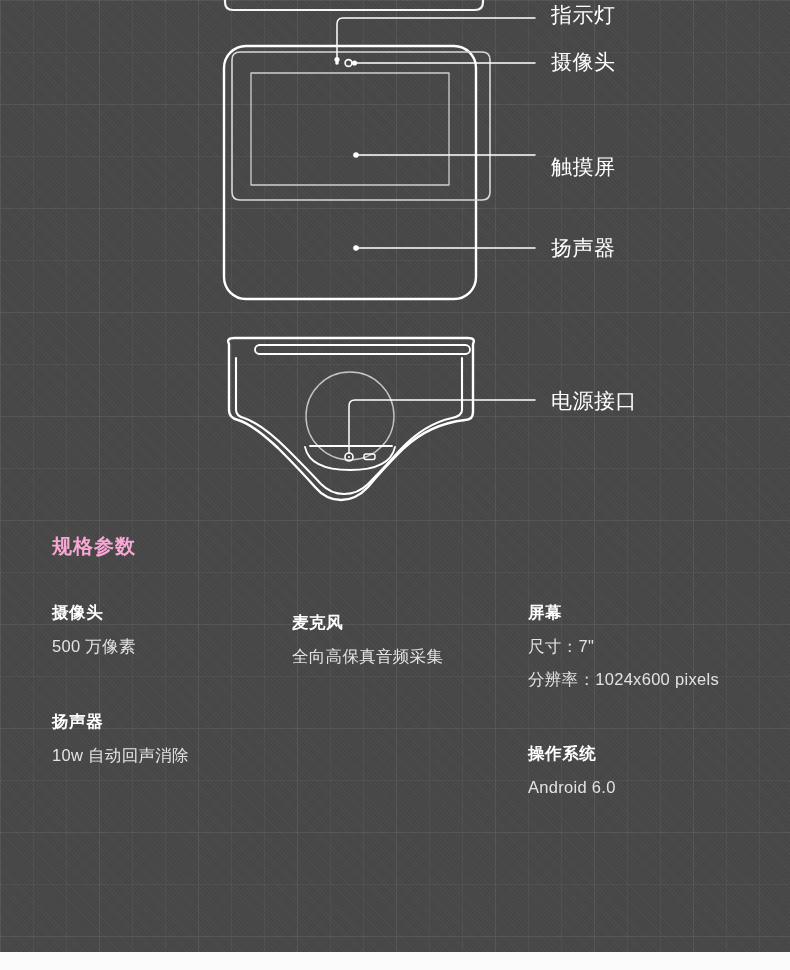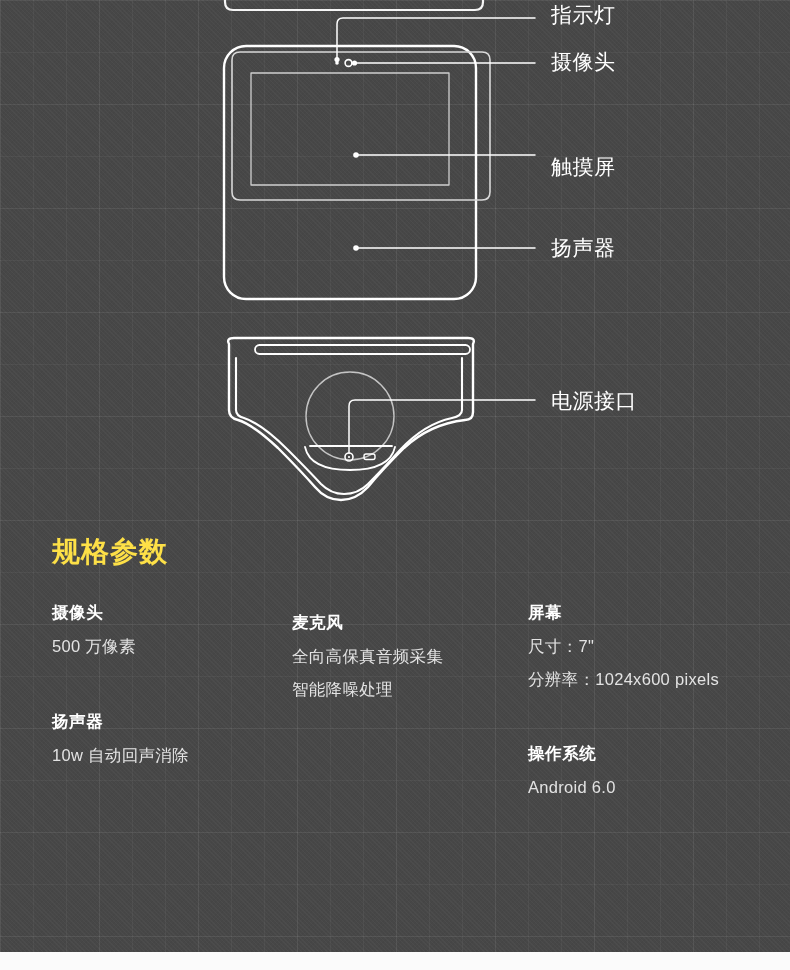--- a/index.html
+++ b/index.html
@@ -62,22 +62,22 @@
     font-size:21px;
     line-height:1;
     letter-spacing:.5px;
     white-space:nowrap;
   }
 
   
   .spec-title {
     position:absolute;
     left:52px; top:533px;
-    color:#fde047;
-    font-size:28px;
+    color:#f9a8d4;
+    font-size:20px;
     font-weight:bold;
     letter-spacing:1px;
   }
   .spec-cols {
     position:absolute;
     left:52px; top:602px;
     width:700px;
   }
   .spec-col {
     position:absolute;
@@ -217,21 +217,20 @@
         <div class="spec-group">
           <div class="spec-head">扬声器</div>
           <div class="spec-line">10w 自动回声消除</div>
         </div>
       </div>
 
       <div class="spec-col c2">
         <div class="spec-group">
           <div class="spec-head">麦克风</div>
           <div class="spec-line">全向高保真音频采集</div>
-          <div class="spec-line">智能降噪处理</div>
         </div>
       </div>
 
       <div class="spec-col c3">
         <div class="spec-group">
           <div class="spec-head">屏幕</div>
           <div class="spec-line">尺寸：7"</div>
           <div class="spec-line">分辨率：1024x600 pixels</div>
         </div>
         <div class="gap-3"></div>

